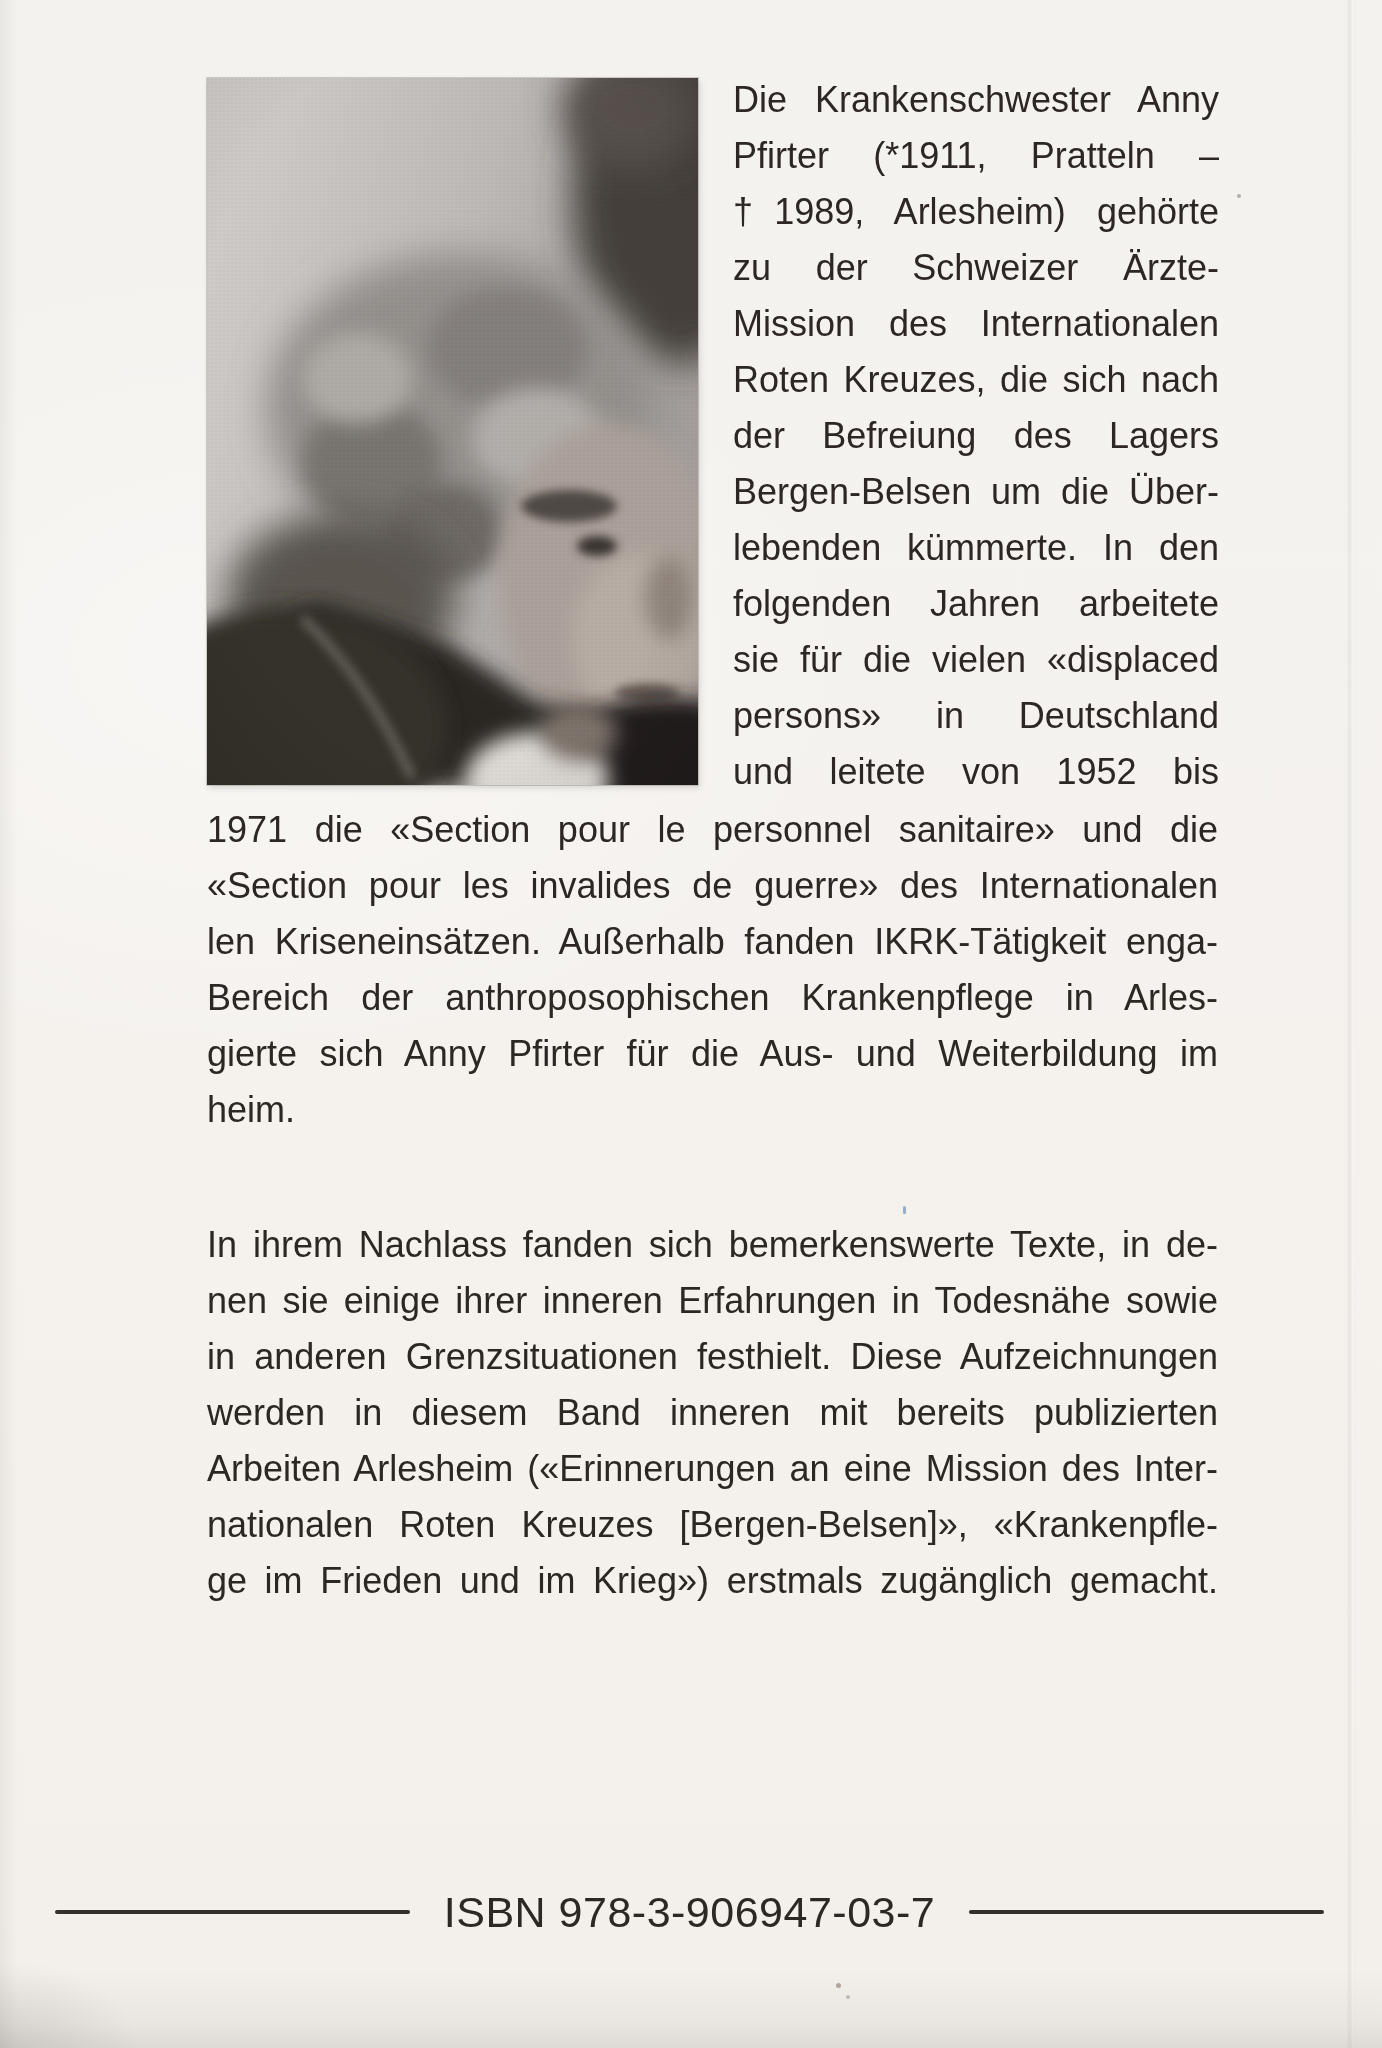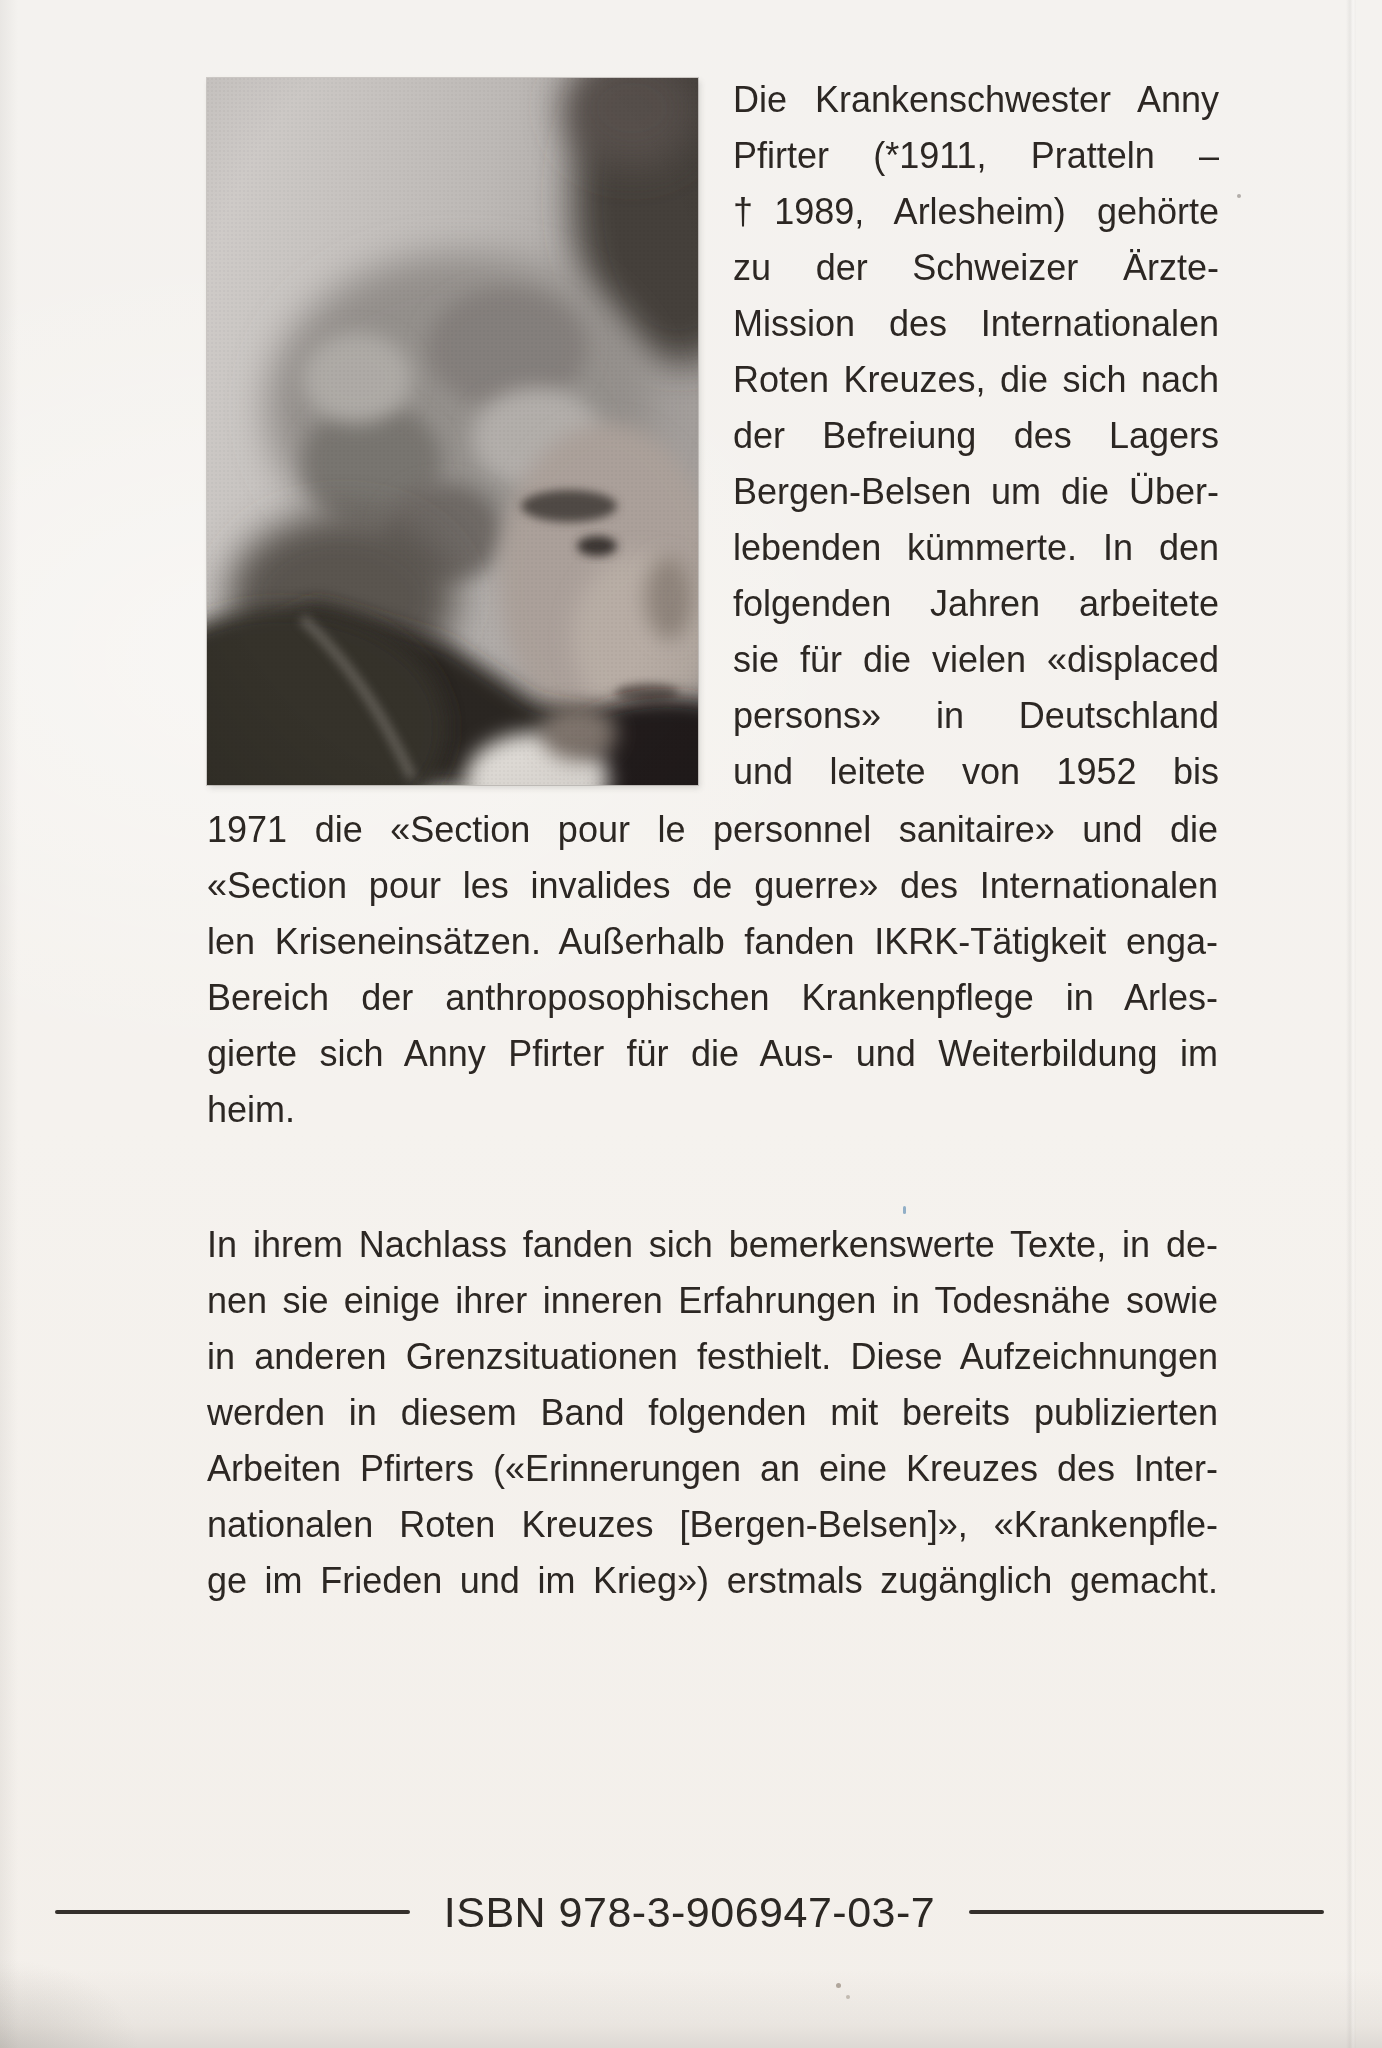--- a/index.html
+++ b/index.html
@@ -152,22 +152,22 @@
         <div class="line">Bereich der anthroposophischen Krankenpflege in Arles-</div>
         <div class="line">gierte sich Anny Pfirter für die Aus- und Weiterbildung im</div>
       </div>
     <div class="line last">heim.</div>
   </div>
 
   <div class="textblock para-2">
       <div class="line">In ihrem Nachlass fanden sich bemerkenswerte Texte, in de-</div>
       <div class="line">nen sie einige ihrer inneren Erfahrungen in Todesnähe sowie</div>
       <div class="line">in anderen Grenzsituationen festhielt. Diese Aufzeichnungen</div>
-      <div class="line">werden in diesem Band folgenden mit bereits publizierten</div>
-      <div class="line">Arbeiten Pfirters («Erinnerungen an eine Kreuzes des Inter-</div>
+      <div class="line">werden in diesem Band inneren mit bereits publizierten</div>
+      <div class="line">Arbeiten Arlesheim («Erinnerungen an eine Mission des Inter-</div>
       <div class="line">nationalen Roten Kreuzes [Bergen-Belsen]», «Krankenpfle-</div>
       <div class="line">ge im Frieden und im Krieg») erstmals zugänglich gemacht.</div>
     </div>
 
   <div class="isbn-row">
     <div class="rule"></div>
     <div class="isbn-text">ISBN 978-3-906947-03-7</div>
     <div class="rule"></div>
   </div>
 

